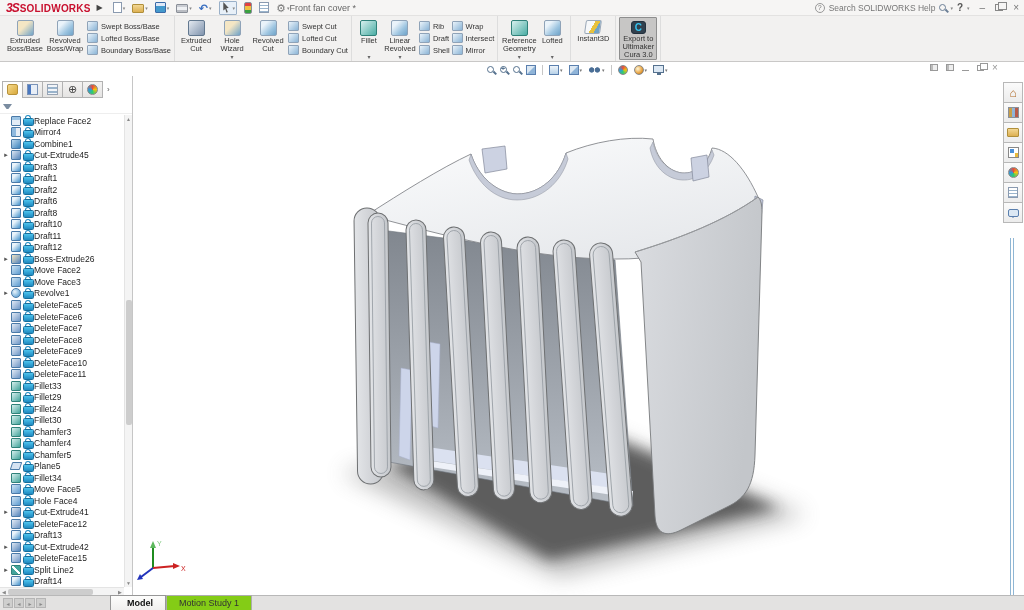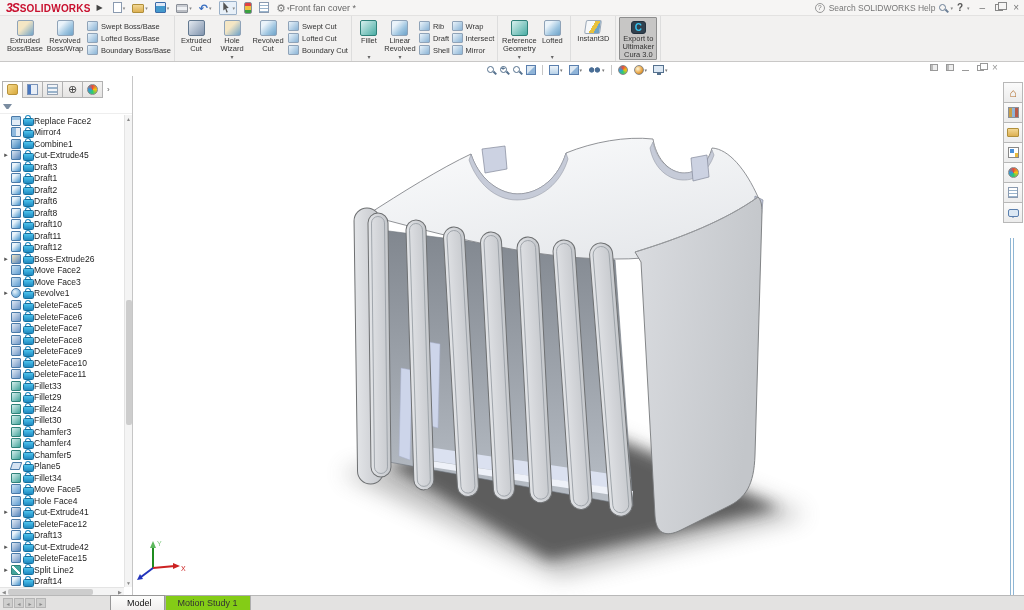--- a/index.html
+++ b/index.html
@@ -171,21 +171,21 @@
 
   
   .statusbar{position:absolute;left:0;bottom:0;width:1024px;height:15px;background:#e3e2e1;
              border-top:1px solid #b8b8b8;display:flex;align-items:flex-end;z-index:11;}
   .sb-nav{display:flex;gap:1px;margin:0 4px 2px 3px;}
   .sb-navbtn{width:10px;height:10px;background:#cfcfce;border:1px solid #b5b5b5;color:#8a8a8a;
              font-size:6px;display:flex;align-items:center;justify-content:center;}
   .sb-tabs{display:flex;margin-left:60px;height:15px;}
   .sbtab{height:15px;padding:0 12px;font-size:9px;display:flex;align-items:center;
          background:#84cc16;border:1px solid #adadad;border-bottom:none;color:#333;}
-  .sbtab.active{background:linear-gradient(#fdfdfc,#f0efee);border-color:#979797;font-weight:normal;color:#111;padding-left:16px;}
+  .sbtab.active{background:linear-gradient(#fdfdfc,#f0efee);border-color:#979797;font-weight:bold;color:#111;padding-left:16px;}
 </style>
 </head>
 <body>
 
 <div class="app">
 
   <div class="titlebar">
     <div class="logo">
       <span class="logo-mark">3S</span>
       <span class="logo-name">SOLIDWORKS</span>

